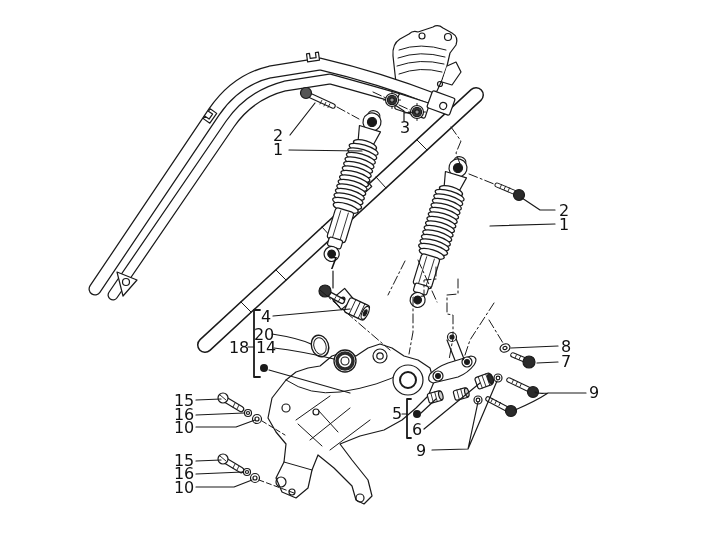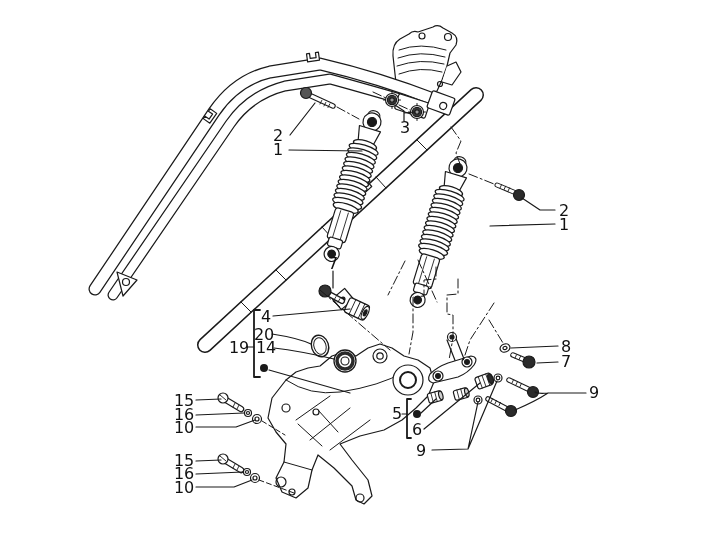--- a/index.html
+++ b/index.html
@@ -305,21 +305,21 @@
 </svg>
 
 <div class="callout" style="left:278px;top:136px">2</div>
 <div class="callout" style="left:278px;top:150px">1</div>
 <div class="callout" style="left:405px;top:128px">3</div>
 <div class="callout" style="left:564px;top:211px">2</div>
 <div class="callout" style="left:564px;top:225px">1</div>
 <div class="callout" style="left:333px;top:264px">7</div>
 <div class="callout" style="left:266px;top:317px">4</div>
 <div class="callout" style="left:264px;top:335px">20</div>
-<div class="callout" style="left:239px;top:348px">19</div>
+<div class="callout" style="left:239px;top:348px">18</div>
 <div class="callout" style="left:266px;top:348px">14</div>
 <div class="callout" style="left:566px;top:347px">8</div>
 <div class="callout" style="left:566px;top:362px">7</div>
 <div class="callout" style="left:594px;top:393px">9</div>
 <div class="callout" style="left:397px;top:414px">5</div>
 <div class="callout" style="left:417px;top:430px">6</div>
 <div class="callout" style="left:421px;top:451px">9</div>
 <div class="callout" style="left:184px;top:401px">15</div>
 <div class="callout" style="left:184px;top:415px">16</div>
 <div class="callout" style="left:184px;top:428px">10</div>

